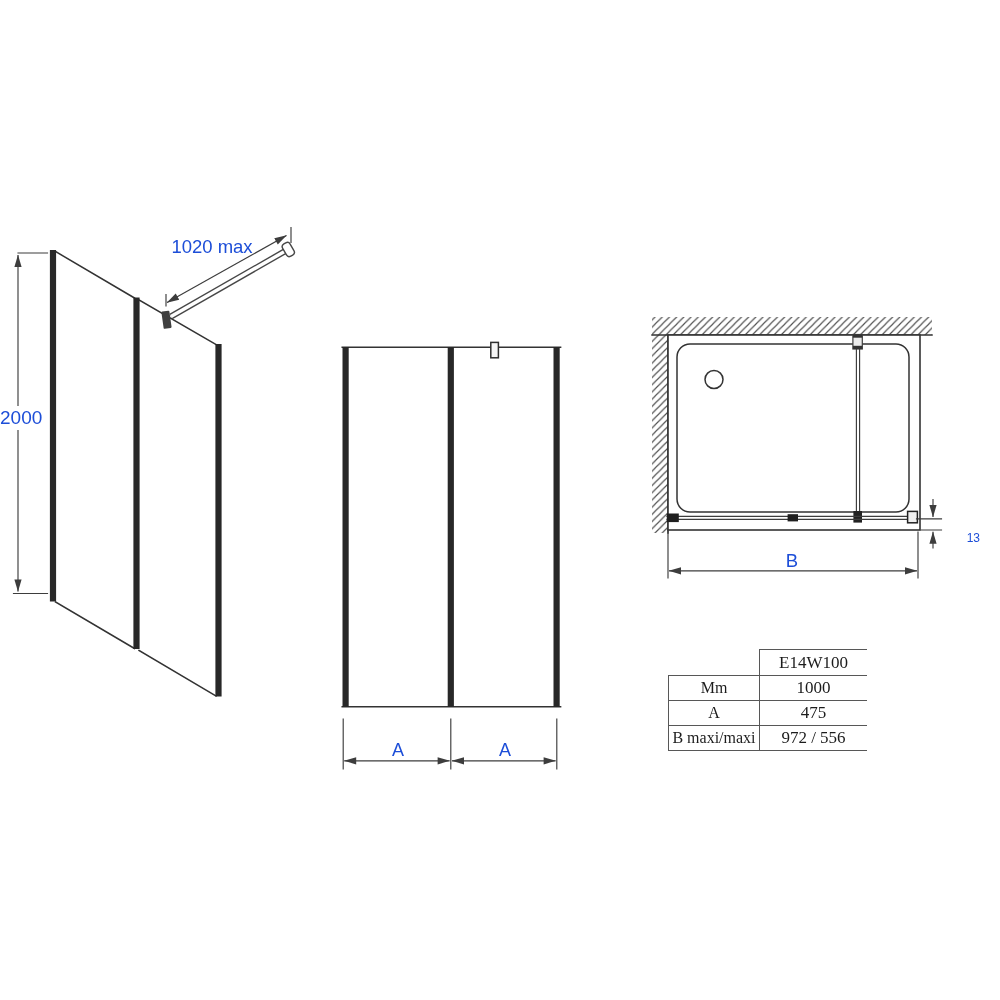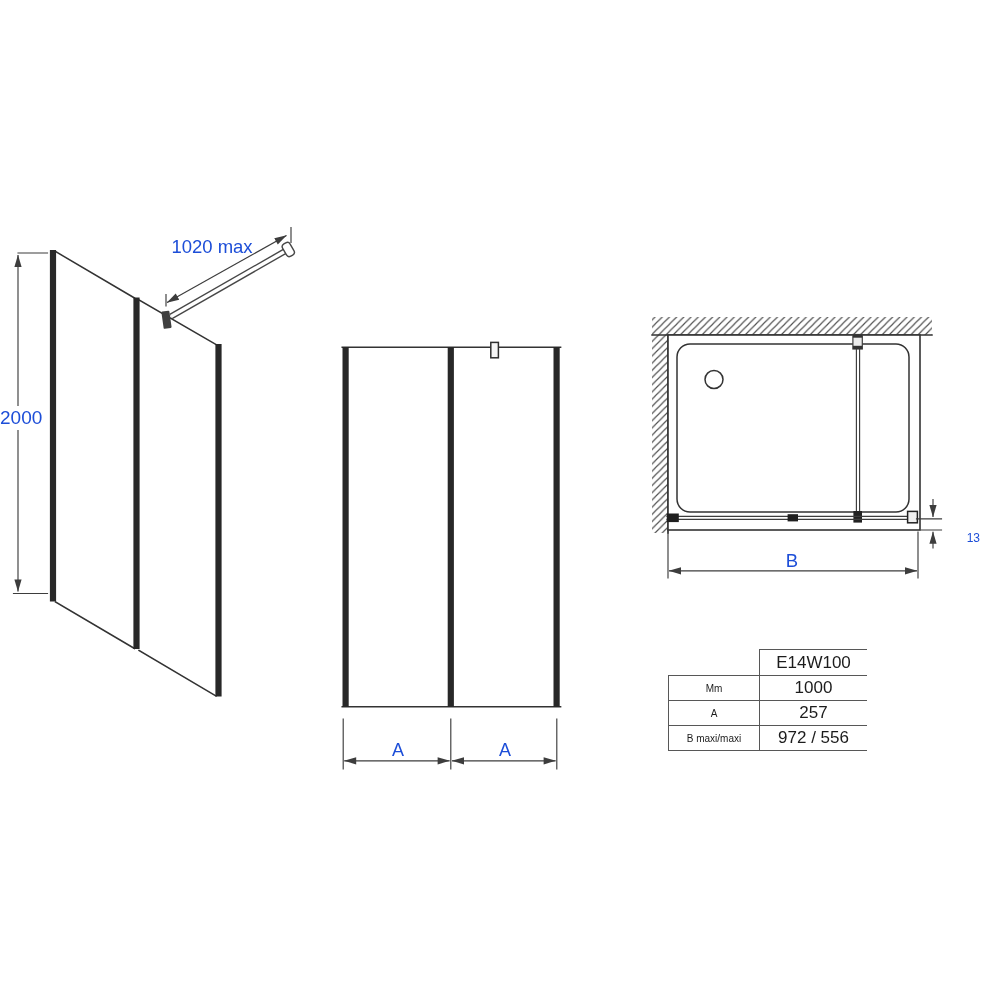--- a/index.html
+++ b/index.html
@@ -19,23 +19,23 @@
   .lab-bar{left:170px;top:236px;width:84px;font-size:18.5px;}
   .lab-a-left{left:384px;top:740px;width:28px;font-size:18px;}
   .lab-a-right{left:491px;top:740px;width:28px;font-size:18px;}
   .lab-b{left:779px;top:550px;width:26px;font-size:18.5px;}
   .lab-13{left:944px;top:511px;width:36px;font-size:12px;text-align:right;margin-top:20px;}
 
   .spec-table{position:absolute;left:668px;top:649px;display:grid;
     grid-template-columns:91px 108px;grid-template-rows:26px 25px 25px 26px;
     color:#1c1c1c;}
   .cell{display:flex;align-items:center;justify-content:center;box-sizing:border-box;font-size:17px;}
-  .cell.lab{font-size:10px;}
+  .cell.lab{font-size:16px;}
   .bt{border-top:1.6px solid #575757;}
-  .bl{border-left:1.6px solid #575757;}
+  .bl{border-left:1.6px solid #575757;font-family:Liberation Serif, serif;}
   .bb{border-bottom:1.6px solid #575757;}
 </style>
 </head>
 <body>
 
 <div class="canvas">
 
   <svg width="1000" height="1000" viewBox="0 0 1000 1000">
     <defs>
       <marker id="arw" viewBox="0 0 13 9" markerWidth="13" markerHeight="9" refX="12.3" refY="4.5" orient="auto-start-reverse" markerUnits="userSpaceOnUse">
@@ -129,19 +129,19 @@
   <div class="dim-label lab-13">13</div>
 
   <div class="spec-table">
     <div class="cell"></div>
     <div class="cell bt bl">E14W100</div>
 
     <div class="cell lab bt bl">Mm</div>
     <div class="cell bt bl">1000</div>
 
     <div class="cell lab bt bl">A</div>
-    <div class="cell bt bl">257</div>
+    <div class="cell bt bl">475</div>
 
     <div class="cell lab bt bl bb">B maxi/maxi</div>
     <div class="cell bt bl bb">972 / 556</div>
   </div>
 
 </div>
 
 </body></html>

